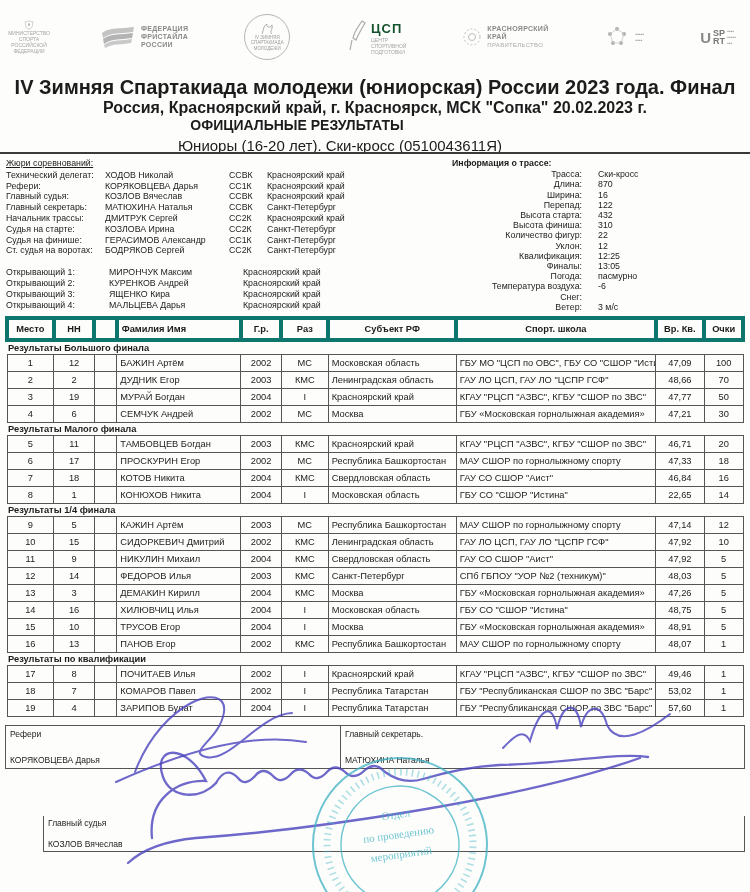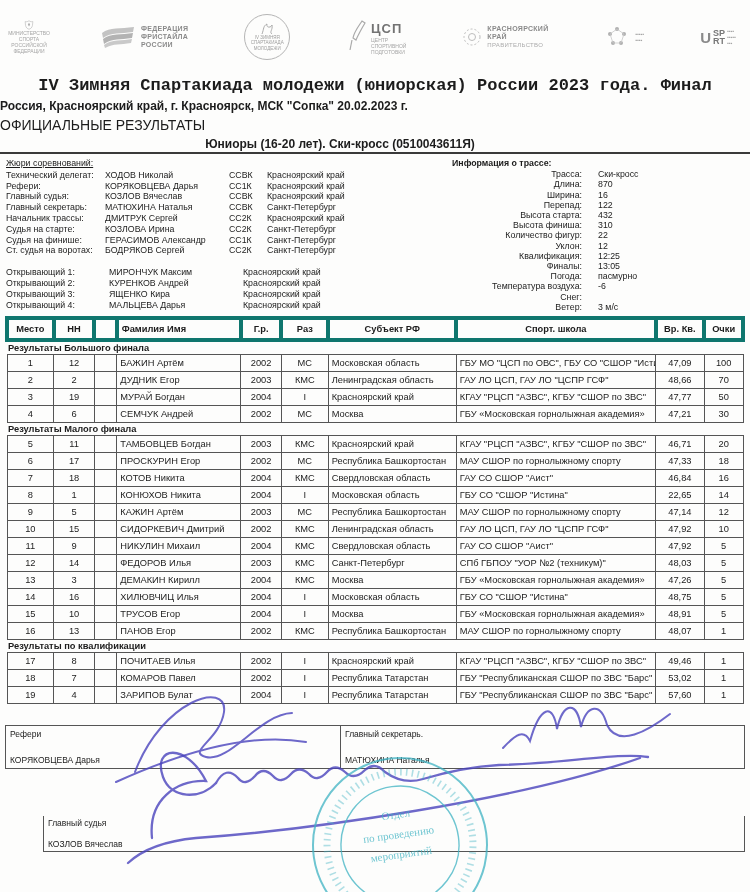--- a/index.html
+++ b/index.html
@@ -10,29 +10,29 @@
          align-items:center;justify-content:space-between;padding:0 14px;box-sizing:border-box;
          color:#8f8f8f;}
   .logo{display:flex;align-items:center;gap:5px;}
   .logo .tiny{font-size:5px;line-height:6px;color:#a5a5a5;text-align:center;}
   .logo .cap{font-size:7px;line-height:8px;font-weight:bold;color:#8a8a8a;letter-spacing:.3px;}
   .logo .cap.light{font-weight:normal;color:#ababab;font-size:6px;}
   .crest{width:30px;height:34px;display:flex;flex-direction:column;align-items:center;justify-content:center;}
   .ring{width:44px;height:44px;border:1.5px solid #b5b5b5;border-radius:50%;display:flex;flex-direction:column;
         align-items:center;justify-content:center;}
   .ring .tiny{font-size:4.5px;line-height:5.5px;color:#9d9d9d;}
-  .csp-abbr{font-size:13px;font-weight:bold;color:#737373;letter-spacing:1px;}
+  .csp-abbr{font-size:13px;font-weight:bold;color:#14532d;letter-spacing:1px;}
   .usprt{display:flex;align-items:center;gap:2px;}
   .usprt .u{font-size:15px;font-weight:bold;color:#8a8a8a;}
   .usprt .stack{display:flex;flex-direction:column;font-size:9px;line-height:8px;font-weight:bold;color:#777;}
   
-  .title{position:absolute;top:76px;left:0;width:750px;text-align:center;font-weight:bold;font-size:17px;font-family:Liberation Mono, monospace;}
-  .subtitle{position:absolute;top:99px;left:0;width:750px;font-weight:bold;font-size:12px;}
-  .official{position:absolute;top:117px;left:0;width:594px;text-align:left;font-weight:normal;font-size:14px;}
-  .category{position:absolute;top:137px;left:0;width:680px;text-align:center;font-weight:bold;font-size:12px;}
+  .title{position:absolute;top:76px;left:0;width:750px;text-align:center;font-weight:bold;font-size:20px;}
+  .subtitle{position:absolute;top:99px;left:0;width:750px;text-align:center;font-weight:bold;font-size:16px;}
+  .official{position:absolute;top:117px;left:0;width:594px;text-align:center;font-weight:bold;font-size:14px;}
+  .category{position:absolute;top:137px;left:0;width:680px;text-align:center;font-weight:normal;font-size:15px;}
   .headrule{position:absolute;top:152px;left:0;width:750px;border-bottom:2px solid #3a3a3a;}
   
   .info{position:absolute;top:158px;left:6px;width:738px;display:flex;font-size:8.8px;line-height:10.8px;}
   .jury-col{width:446px;}
   .jury-head{text-decoration:underline;margin-bottom:1px;}
   .jury-row{display:grid;grid-template-columns:99px 124px 38px auto;}
   .jury-row .b{font-weight:normal;}
   .track-col{flex:1;line-height:10.2px;}
   .track-head{font-weight:bold;text-align:left;padding-right:52px;margin-bottom:1px;}
   .track-row{display:grid;grid-template-columns:130px auto;column-gap:16px;}
@@ -407,20 +407,23 @@
           <td>1</td>
           <td></td>
           <td class="left">КОНЮХОВ Никита</td>
           <td>2004</td>
           <td>I</td>
           <td class="left">Московская область</td>
           <td class="left">ГБУ СО "СШОР "Истина"</td>
           <td>22,65</td>
           <td>14</td>
         </tr>
+        <tr class="section-row">
+          <td colspan="10">Результаты 1/4 финала</td>
+        </tr>
         <tr>
           <td>9</td>
           <td>5</td>
           <td></td>
           <td class="left">КАЖИН Артём</td>
           <td>2003</td>
           <td>МС</td>
           <td class="left">Республика Башкортостан</td>
           <td class="left">МАУ СШОР по горнолыжному спорту</td>
           <td>47,14</td>

